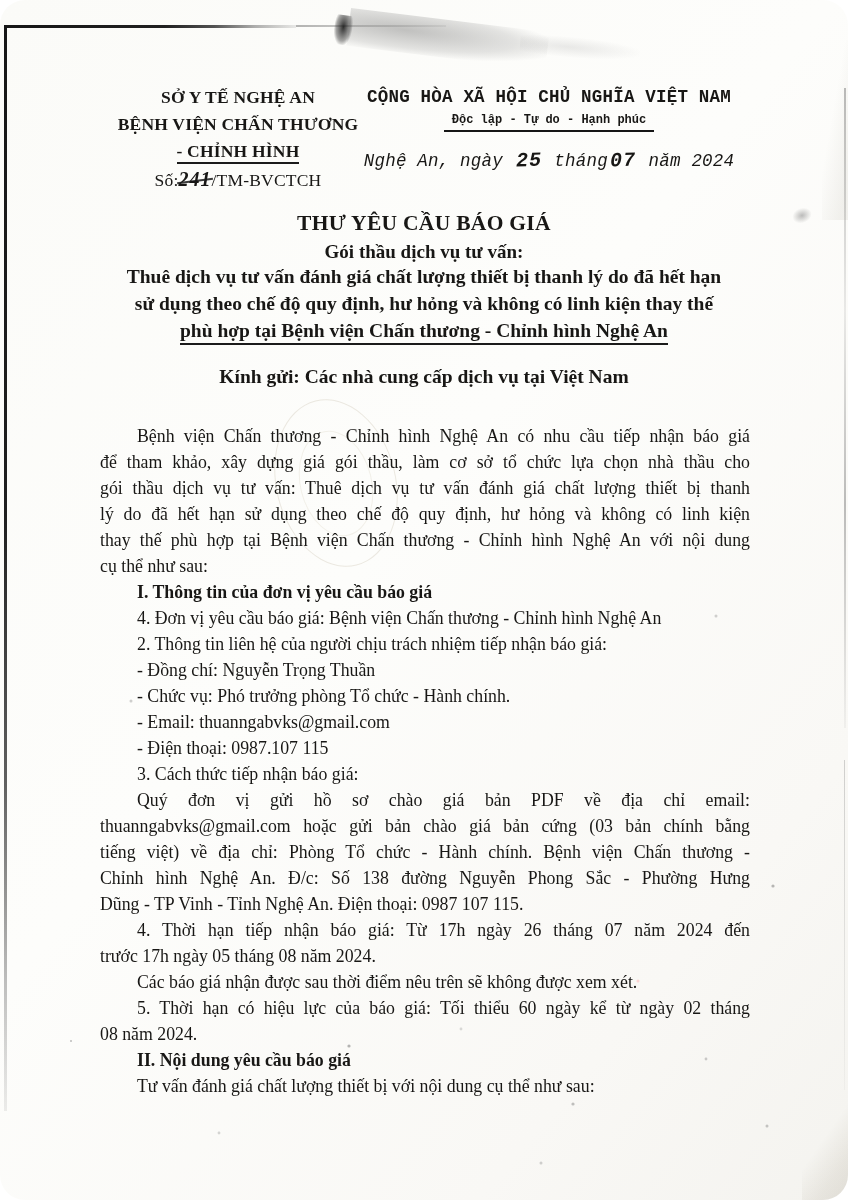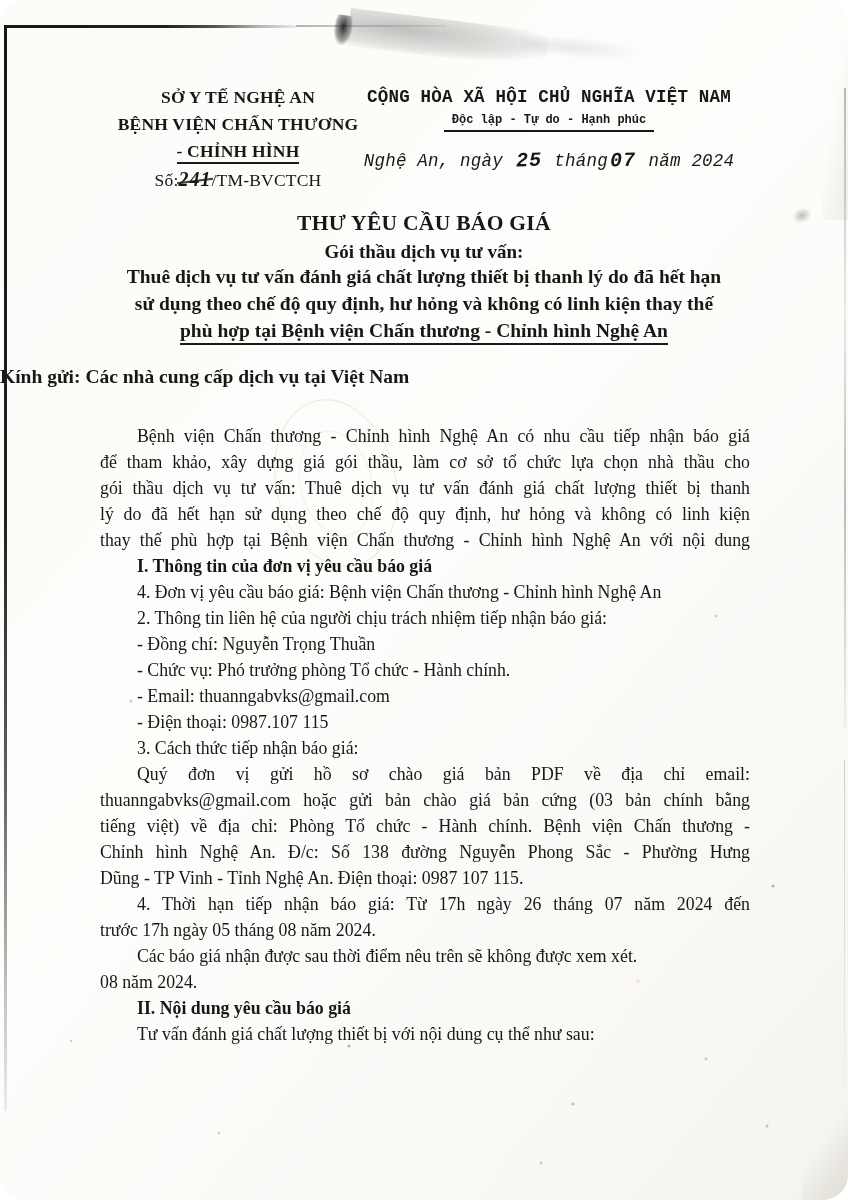--- a/index.html
+++ b/index.html
@@ -63,21 +63,21 @@
     border-bottom:2.2px solid #161616;padding:0 8px 3px;}
   .dateline{font-style:italic;font-size:17.5px;margin-top:17px;letter-spacing:.2px;}
   .dateline .hand{font-size:20px;margin:0 2px;transform:rotate(-2deg);}
 
   
   .title-blk{position:absolute;left:0;top:211px;width:848px;text-align:center;}
   .t-main{font-weight:bold;font-size:21.5px;letter-spacing:.3px;}
   .t-sub{font-weight:bold;font-size:19px;margin-top:5px;text-align:center;}
   .pkg-line{font-weight:bold;font-size:19.5px;line-height:27px;}
   .pkg-line .ul{border-bottom:2px solid #1b1b1b;padding-bottom:1.5px;}
-  .salutation{position:absolute;left:0;top:366px;width:848px;
+  .salutation{position:absolute;left:0;top:366px;width:848px;text-align:center;
     font-weight:bold;font-size:19.5px;}
 
   
   .body-blk{position:absolute;left:100px;top:423px;width:650px;
     font-size:17.8px;line-height:26px;}
   .line{min-height:26px;}
   .ind{text-indent:37px;}
   .jl{text-align:justify;text-align-last:justify;}
   .b{font-weight:bold;}
 </style>
@@ -130,34 +130,36 @@
   </div>
 
   <div class="salutation">Kính gửi: Các nhà cung cấp dịch vụ tại Việt Nam</div>
 
   <div class="body-blk" id="body-lines">
       <div class="line ind jl">Bệnh viện Chấn thương - Chỉnh hình Nghệ An có nhu cầu tiếp nhận báo giá</div>
       <div class="line jl">để tham khảo, xây dựng giá gói thầu, làm cơ sở tổ chức lựa chọn nhà thầu cho</div>
       <div class="line jl">gói thầu dịch vụ tư vấn: Thuê dịch vụ tư vấn đánh giá chất lượng thiết bị thanh</div>
       <div class="line jl">lý do đã hết hạn sử dụng theo chế độ quy định, hư hỏng và không có linh kiện</div>
       <div class="line jl">thay thế phù hợp tại Bệnh viện Chấn thương - Chỉnh hình Nghệ An với nội dung</div>
+      <div class="line">cụ thể như sau:</div>
       <div class="line ind b">I. Thông tin của đơn vị yêu cầu báo giá</div>
       <div class="line ind">4. Đơn vị yêu cầu báo giá: Bệnh viện Chấn thương - Chỉnh hình Nghệ An</div>
       <div class="line ind">2. Thông tin liên hệ của người chịu trách nhiệm tiếp nhận báo giá:</div>
       <div class="line ind">- Đồng chí: Nguyễn Trọng Thuần</div>
       <div class="line ind">- Chức vụ: Phó trưởng phòng Tổ chức - Hành chính.</div>
       <div class="line ind">- Email: thuanngabvks@gmail.com</div>
       <div class="line ind">- Điện thoại: 0987.107 115</div>
       <div class="line ind">3. Cách thức tiếp nhận báo giá:</div>
       <div class="line ind jl">Quý đơn vị gửi hồ sơ chào giá bản PDF về địa chỉ email:</div>
       <div class="line jl">thuanngabvks@gmail.com hoặc gửi bản chào giá bản cứng (03 bản chính bằng</div>
       <div class="line jl">tiếng việt) về địa chỉ: Phòng Tổ chức - Hành chính. Bệnh viện Chấn thương -</div>
       <div class="line jl">Chỉnh hình Nghệ An. Đ/c: Số 138 đường Nguyễn Phong Sắc - Phường Hưng</div>
       <div class="line">Dũng - TP Vinh - Tỉnh Nghệ An. Điện thoại: 0987 107 115.</div>
       <div class="line ind jl">4. Thời hạn tiếp nhận báo giá: Từ 17h ngày 26 tháng 07 năm 2024 đến</div>
       <div class="line">trước 17h ngày 05 tháng 08 năm 2024.</div>
       <div class="line ind">Các báo giá nhận được sau thời điểm nêu trên sẽ không được xem xét.</div>
+      <div class="line ind jl">5. Thời hạn có hiệu lực của báo giá: Tối thiểu 60 ngày kể từ ngày 02 tháng</div>
       <div class="line">08 năm 2024.</div>
       <div class="line ind b">II. Nội dung yêu cầu báo giá</div>
       <div class="line ind">Tư vấn đánh giá chất lượng thiết bị với nội dung cụ thể như sau:</div>
     </div>
 
 </div>
 
 </body></html>

